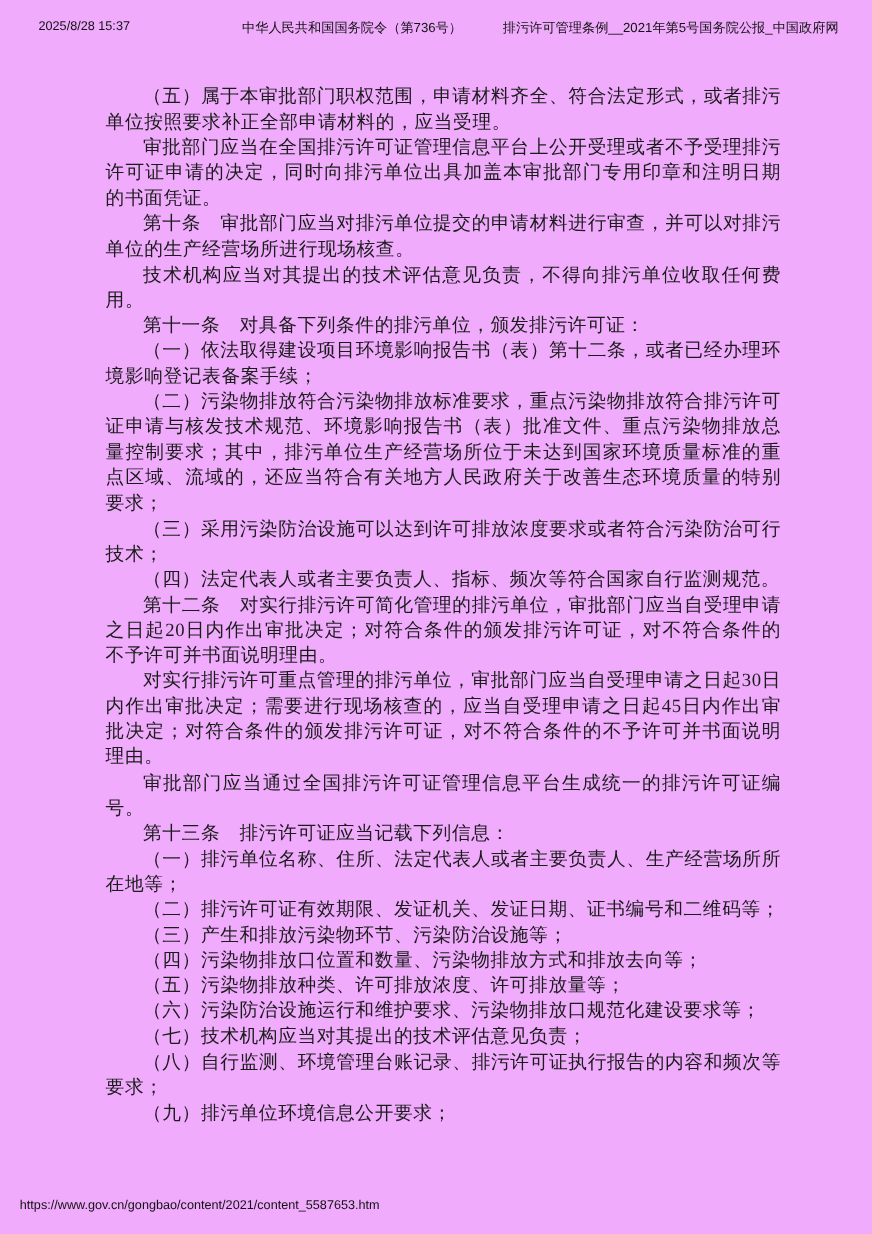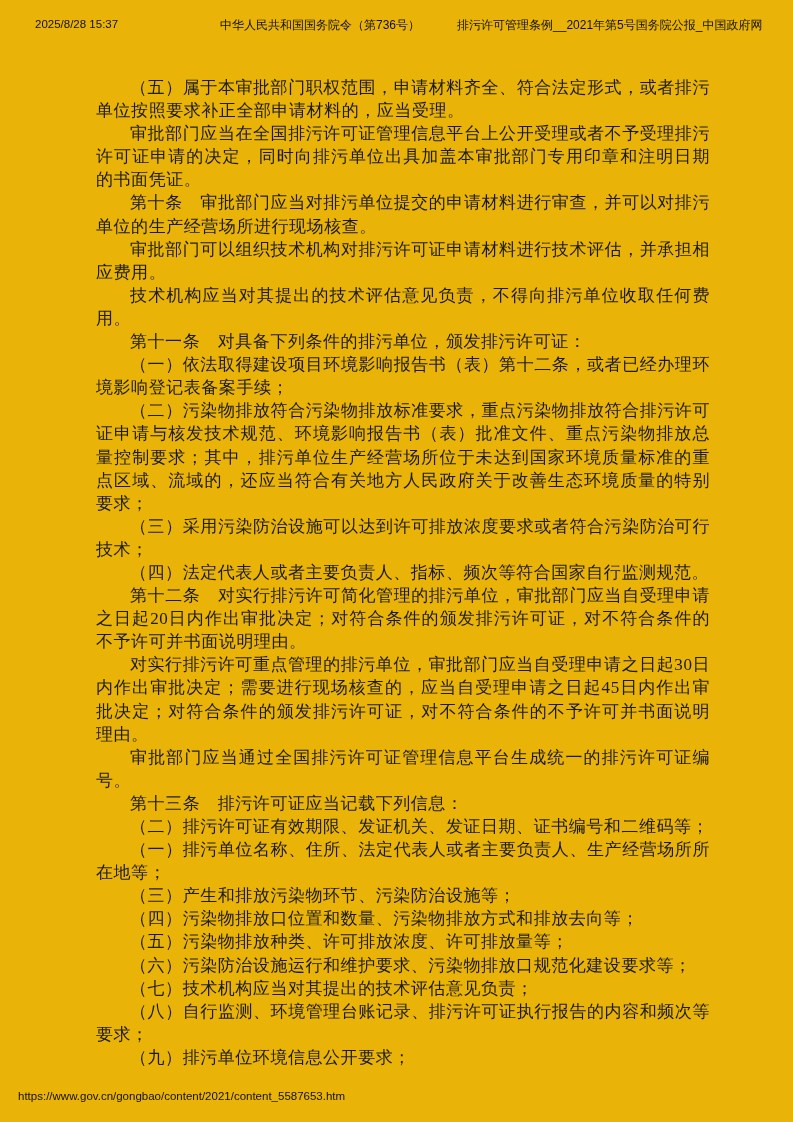--- a/index.html
+++ b/index.html
@@ -4,21 +4,21 @@
 <style>
   html, body {
     margin: 0;
     padding: 0;
     background: #ffffff;
   }
   .page {
     position: relative;
     width: 793px;
     height: 1122px;
-    background: #eab308;
+    background: #f0abfc;
     overflow: hidden;
     color: #1b1b1b;
   }
   
   .print-meta {
     position: absolute;
     font-family: "Liberation Sans", "DejaVu Sans", sans-serif;
     color: #111111;
     white-space: nowrap;
   }
@@ -75,33 +75,32 @@
 
   <div class="print-meta hdr-titles">
     <span>中华人民共和国国务院令（第736号）</span>
     <span>排污许可管理条例__2021年第5号国务院公报_中国政府网</span>
   </div>
 
   <div class="doc-body">
       <p class="para">（五）属于本审批部门职权范围，申请材料齐全、符合法定形式，或者排污单位按照要求补正全部申请材料的，应当受理。</p>
       <p class="para">审批部门应当在全国排污许可证管理信息平台上公开受理或者不予受理排污许可证申请的决定，同时向排污单位出具加盖本审批部门专用印章和注明日期的书面凭证。</p>
       <p class="para">第十条　审批部门应当对排污单位提交的申请材料进行审查，并可以对排污单位的生产经营场所进行现场核查。</p>
-      <p class="para">审批部门可以组织技术机构对排污许可证申请材料进行技术评估，并承担相应费用。</p>
       <p class="para">技术机构应当对其提出的技术评估意见负责，不得向排污单位收取任何费用。</p>
       <p class="para">第十一条　对具备下列条件的排污单位，颁发排污许可证：</p>
       <p class="para">（一）依法取得建设项目环境影响报告书（表）第十二条，或者已经办理环境影响登记表备案手续；</p>
       <p class="para">（二）污染物排放符合污染物排放标准要求，重点污染物排放符合排污许可证申请与核发技术规范、环境影响报告书（表）批准文件、重点污染物排放总量控制要求；其中，排污单位生产经营场所位于未达到国家环境质量标准的重点区域、流域的，还应当符合有关地方人民政府关于改善生态环境质量的特别要求；</p>
       <p class="para">（三）采用污染防治设施可以达到许可排放浓度要求或者符合污染防治可行技术；</p>
       <p class="para">（四）法定代表人或者主要负责人、指标、频次等符合国家自行监测规范。</p>
       <p class="para">第十二条　对实行排污许可简化管理的排污单位，审批部门应当自受理申请之日起20日内作出审批决定；对符合条件的颁发排污许可证，对不符合条件的不予许可并书面说明理由。</p>
       <p class="para">对实行排污许可重点管理的排污单位，审批部门应当自受理申请之日起30日内作出审批决定；需要进行现场核查的，应当自受理申请之日起45日内作出审批决定；对符合条件的颁发排污许可证，对不符合条件的不予许可并书面说明理由。</p>
       <p class="para">审批部门应当通过全国排污许可证管理信息平台生成统一的排污许可证编号。</p>
       <p class="para">第十三条　排污许可证应当记载下列信息：</p>
+      <p class="para">（一）排污单位名称、住所、法定代表人或者主要负责人、生产经营场所所在地等；</p>
       <p class="para">（二）排污许可证有效期限、发证机关、发证日期、证书编号和二维码等；</p>
-      <p class="para">（一）排污单位名称、住所、法定代表人或者主要负责人、生产经营场所所在地等；</p>
       <p class="para">（三）产生和排放污染物环节、污染防治设施等；</p>
       <p class="para">（四）污染物排放口位置和数量、污染物排放方式和排放去向等；</p>
       <p class="para">（五）污染物排放种类、许可排放浓度、许可排放量等；</p>
       <p class="para">（六）污染防治设施运行和维护要求、污染物排放口规范化建设要求等；</p>
       <p class="para">（七）技术机构应当对其提出的技术评估意见负责；</p>
       <p class="para">（八）自行监测、环境管理台账记录、排污许可证执行报告的内容和频次等要求；</p>
       <p class="para">（九）排污单位环境信息公开要求；</p>
     </div>
 
   <div class="print-meta ftr-url">https://www.gov.cn/gongbao/content/2021/content_5587653.htm</div>

